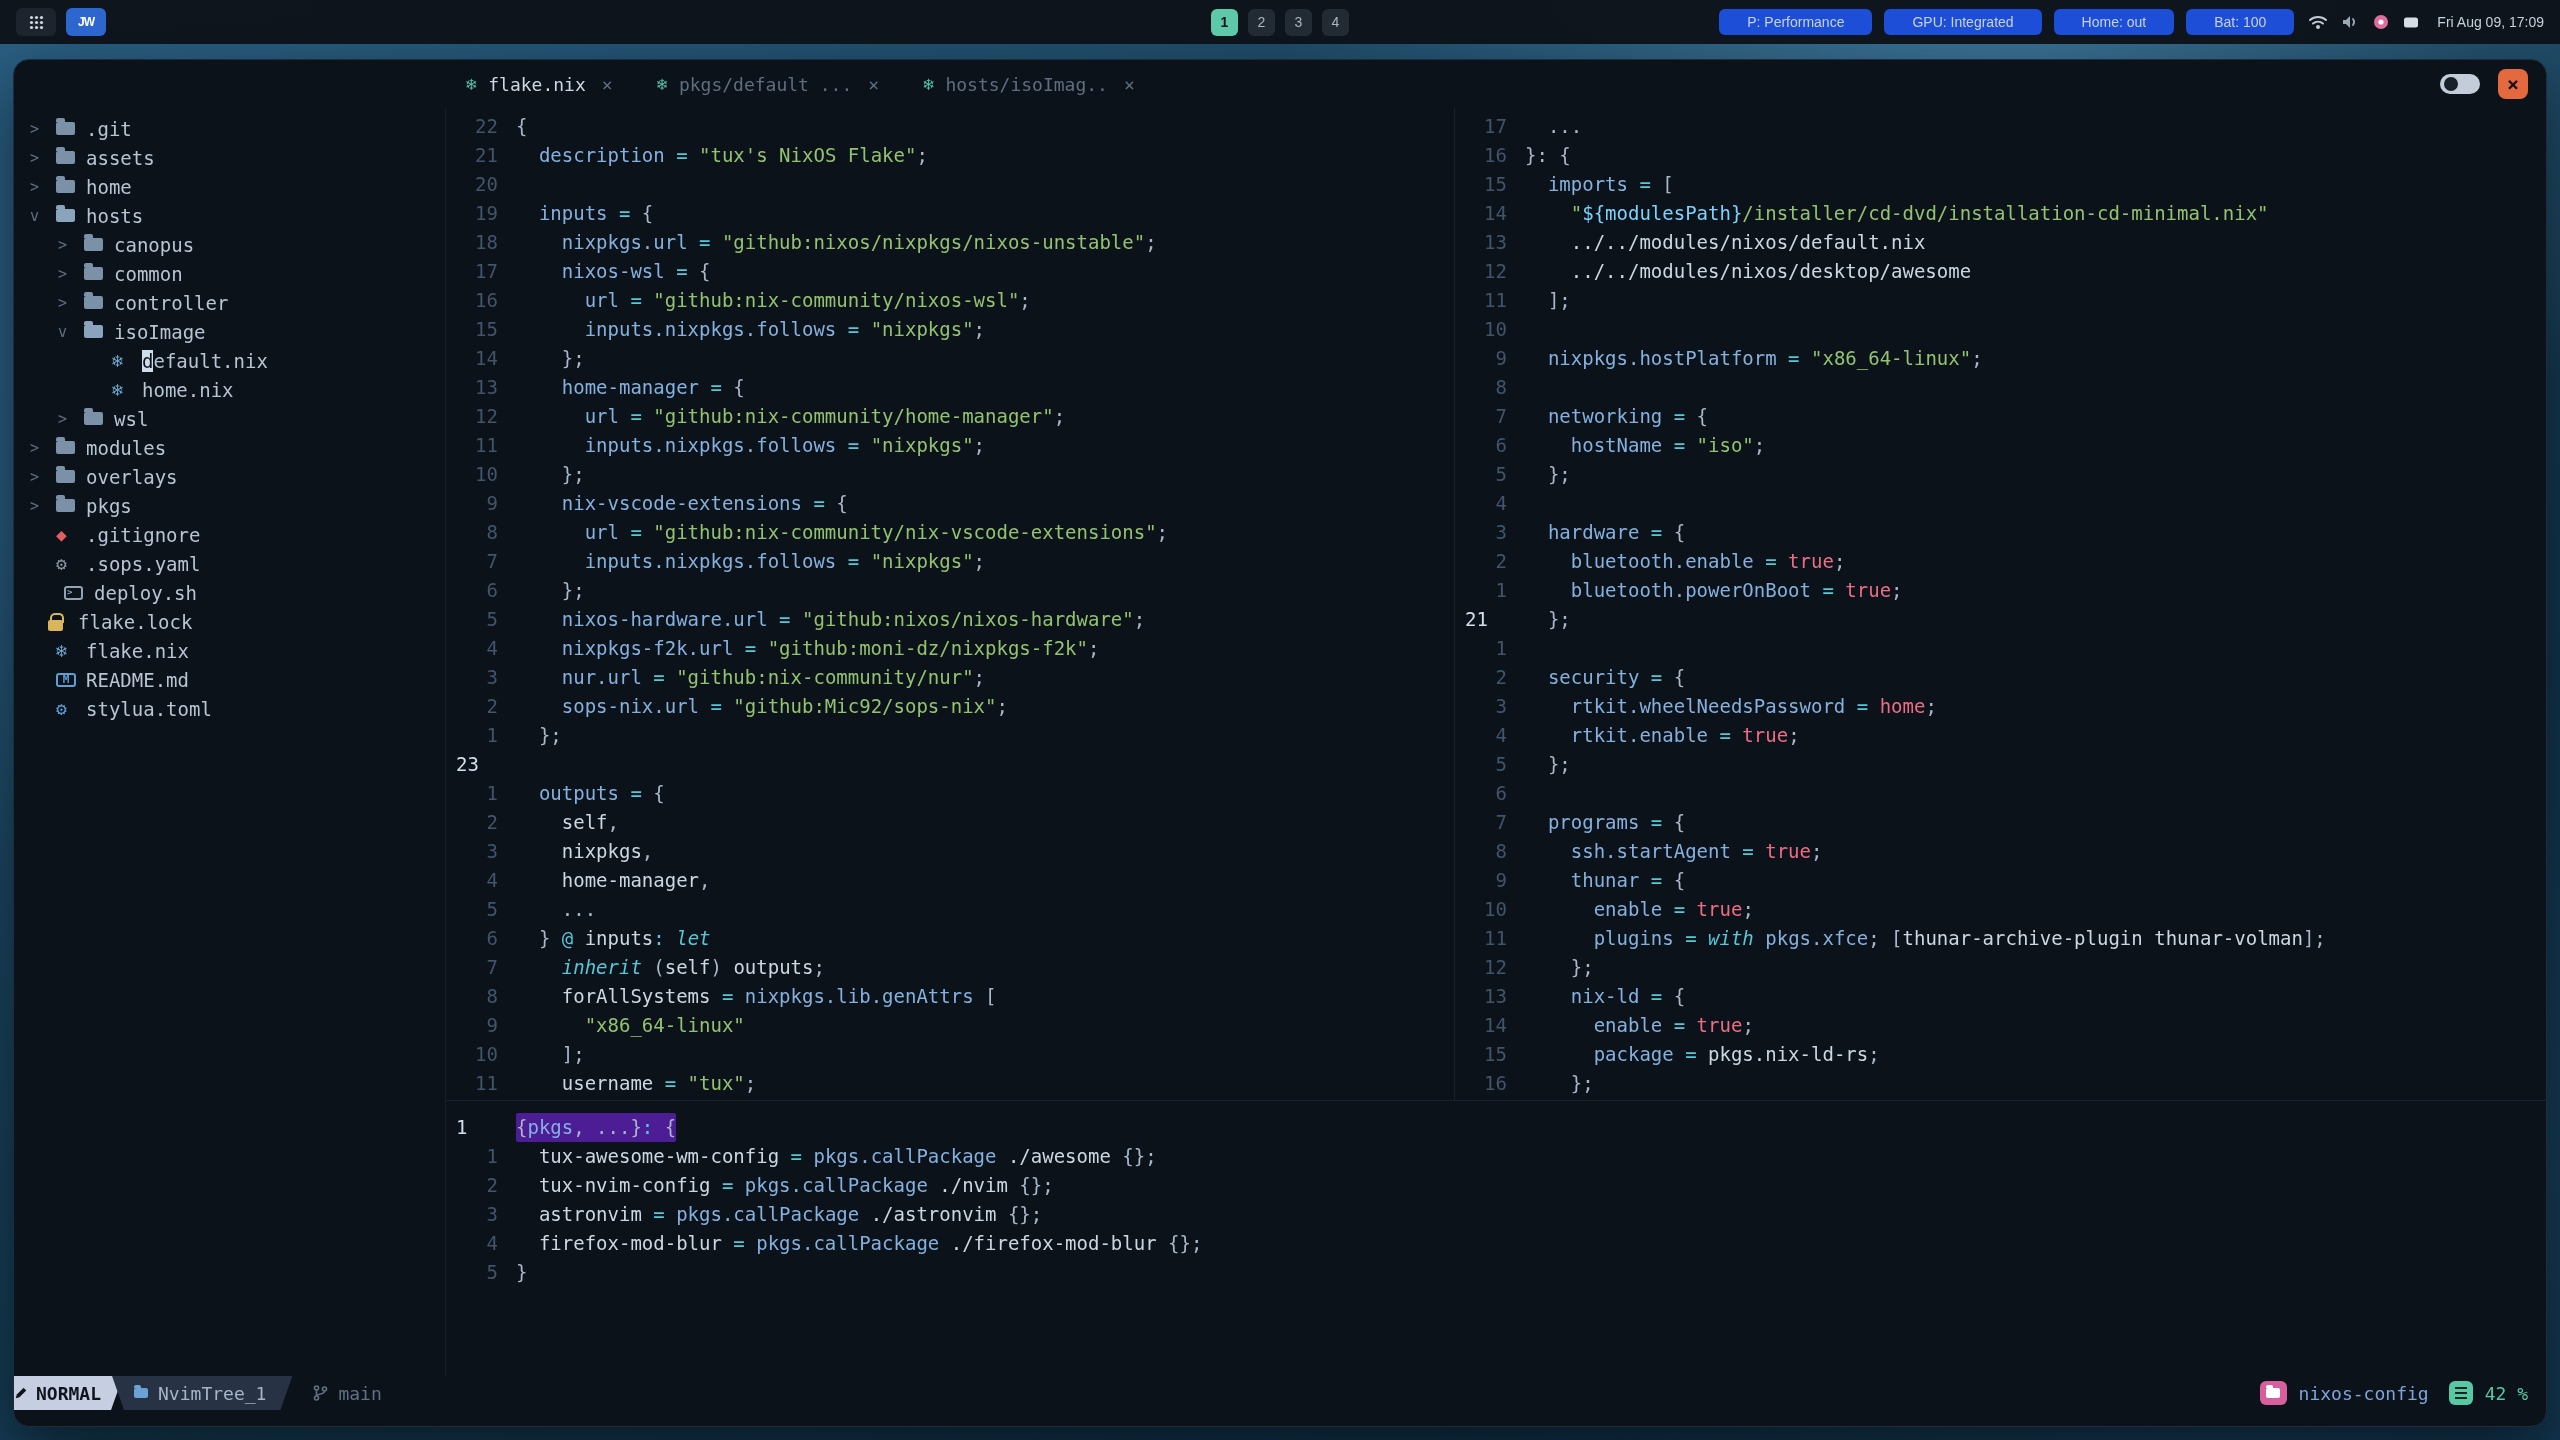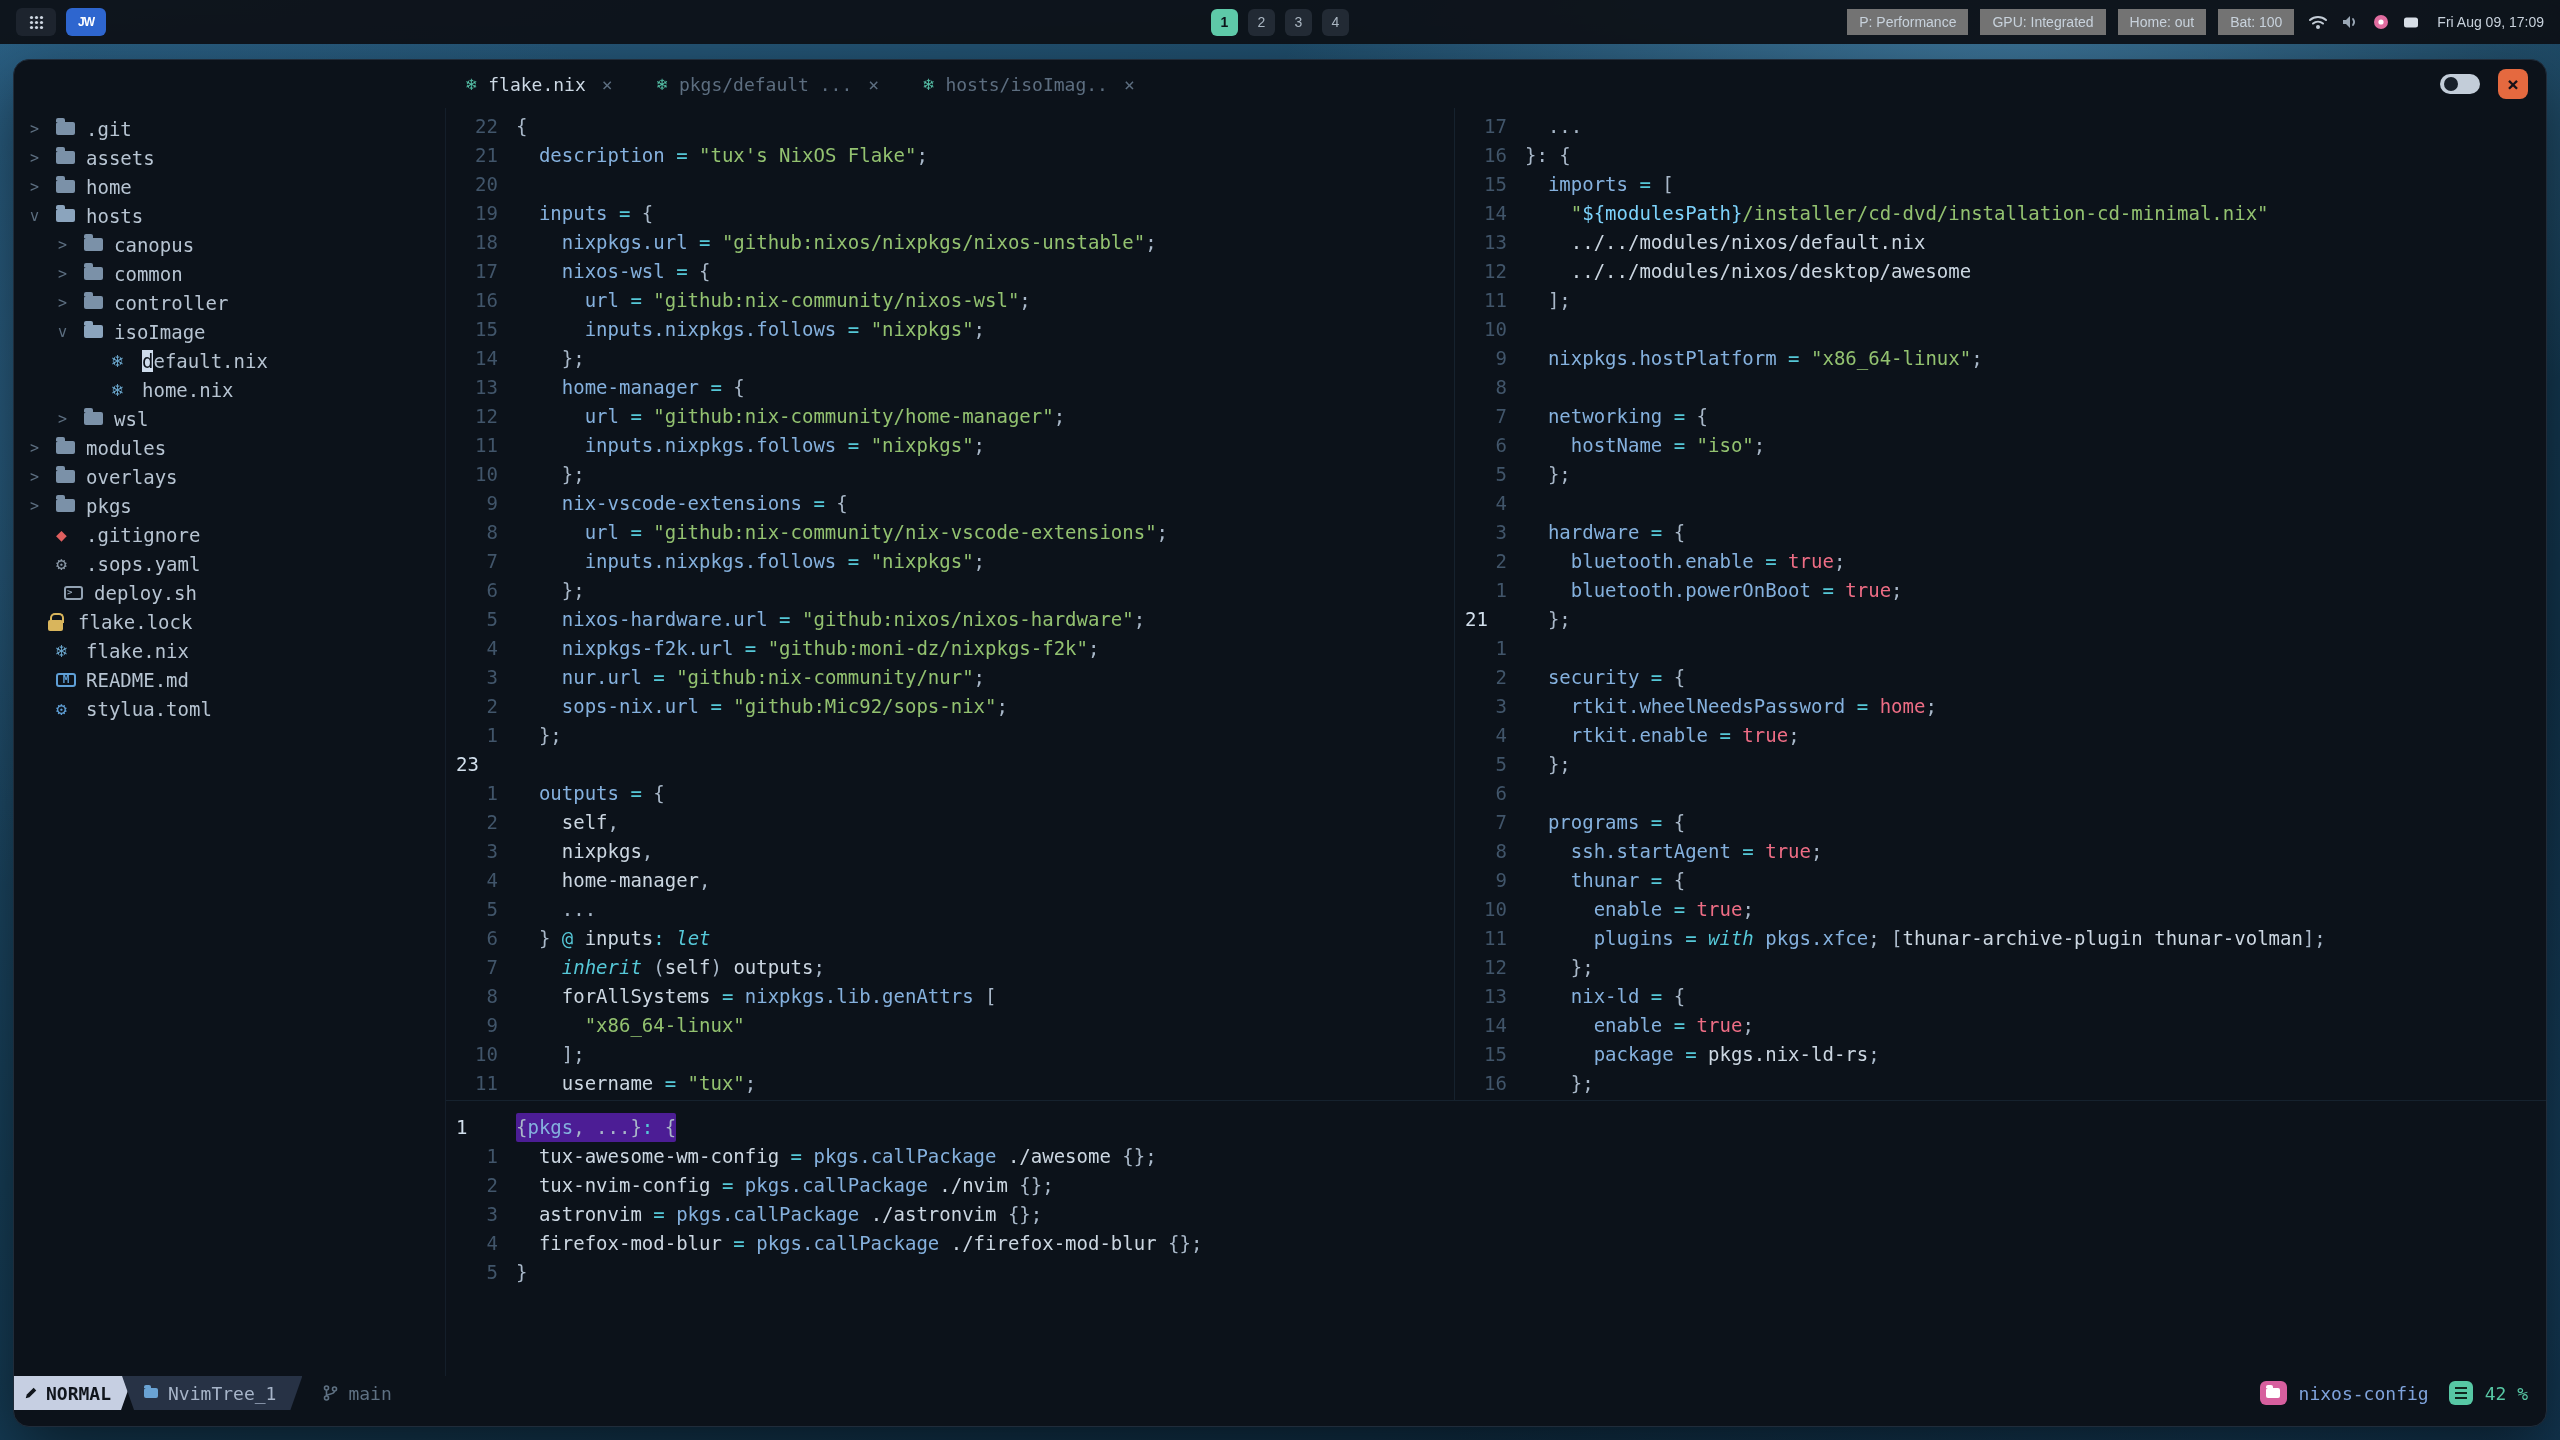--- a/index.html
+++ b/index.html
@@ -17,21 +17,21 @@
   .topbar{position:absolute;top:0;left:0;right:0;height:44px;background:rgba(13,17,23,.95);
     display:flex;align-items:center;padding:0 16px;z-index:5;
     font-family:"Liberation Sans",sans-serif;font-size:14px;color:#c8d2dc}
   .tb-left{display:flex;gap:10px;align-items:center}
   .tb-iconbox{width:40px;height:28px;border-radius:6px;background:#1d242e;display:flex;align-items:center;justify-content:center}
   .tb-iconbox.blue{background:#2e66cf;color:#fff;font-weight:bold;font-size:12px;letter-spacing:-1px}
   .tb-center{position:absolute;left:50%;transform:translateX(-50%);display:flex;gap:10px}
   .ws{width:27px;height:27px;border-radius:6px;background:#222a34;color:#aab6c2;display:flex;align-items:center;justify-content:center;font-size:14px;cursor:default}
   .ws.active{background:#5ec9a8;color:#0c1319;font-weight:bold}
   .tb-right{margin-left:auto;display:flex;align-items:center;gap:14px}
-  .tb-item{background:#737373;border-radius:0;padding:5px 12px;white-space:nowrap}
+  .tb-item{background:#1d4ed8;border-radius:6px;padding:5px 28px;white-space:nowrap}
   .tb-icons{display:flex;gap:14px;align-items:center}
   .tb-clock{white-space:nowrap;padding-left:4px}
   
   .window{position:absolute;left:13px;right:13px;top:59px;bottom:13px;background:#0c121a;
     border:1px solid #202c3a;border-radius:16px;display:flex;flex-direction:column;overflow:hidden;
     box-shadow:0 24px 70px rgba(0,0,0,.55)}
   .tabrow{flex:0 0 48px;display:flex;align-items:center}
   .tab-offset{flex:0 0 432px}
   .tabs{display:flex;height:100%;align-items:center;gap:4px;flex:1;min-width:0}
   .tab{display:flex;align-items:center;gap:12px;padding:0 20px;height:100%;color:#5d6e80;font-size:18px}
@@ -79,21 +79,21 @@
   .tk-id{color:#85b1de}
   .tk-op{color:#56c8d8}
   .tk-str{color:#93c270}
   .tk-kw{color:#56c8d8;font-style:italic}
   .tk-bool{color:#ee6d85}
   .tk-fg{color:#ccd7e2}
   .tk-int{color:#7dd3fc}
   
   .statusline{flex:0 0 34px;margin-bottom:16px;display:flex;align-items:center;font-size:18px}
   .sl-left{display:flex;align-items:center;height:34px}
-  .sl-mode{background:#c6cfe2;color:#10151c;font-weight:bold;height:34px;display:flex;align-items:center;gap:8px;padding:0 22px 0 10px;
+  .sl-mode{background:#c6cfe2;color:#10151c;font-weight:bold;height:34px;display:flex;align-items:center;gap:8px;padding:0 22px 0 0;
     clip-path:polygon(0 0,100% 0,calc(100% - 12px) 100%,0 100%)}
   .sl-buf{background:#273245;color:#a7b5c9;height:34px;display:flex;align-items:center;gap:10px;padding:0 26px 0 22px;margin-left:-11px;
     clip-path:polygon(0 0,100% 0,calc(100% - 12px) 100%,12px 100%)}
   .sl-branch{display:flex;align-items:center;gap:9px;margin-left:20px;color:#5f7183}
   .sl-right{margin-left:auto;display:flex;align-items:center;gap:12px;padding-right:18px}
   .sl-proj-badge{width:27px;height:24px;border-radius:6px;background:#d75f9e;display:flex;align-items:center;justify-content:center;color:#fff}
   .sl-proj{color:#7fa3dc}
   .sl-scroll-badge{width:24px;height:24px;border-radius:6px;background:#57c7a4;display:flex;flex-direction:column;justify-content:center;align-items:center;gap:3px;margin-left:8px}
   .sl-scroll-badge i{display:block;width:12px;height:2px;background:#10251e}
   .sl-scroll{color:#57c7a4}

